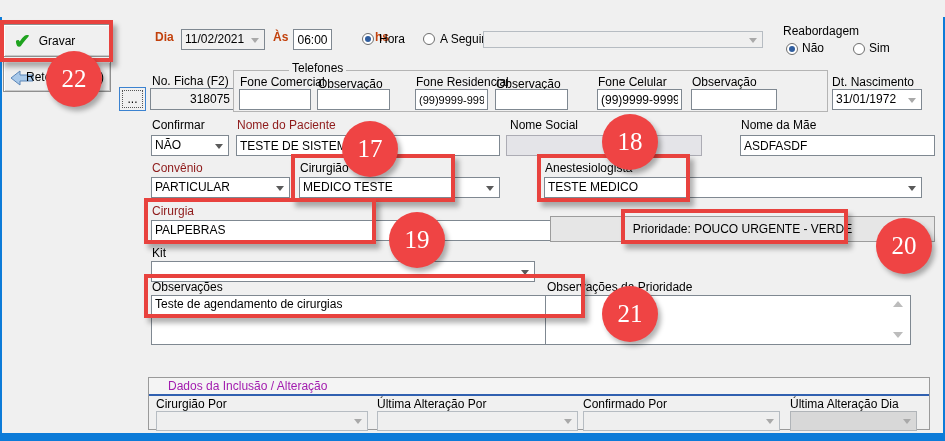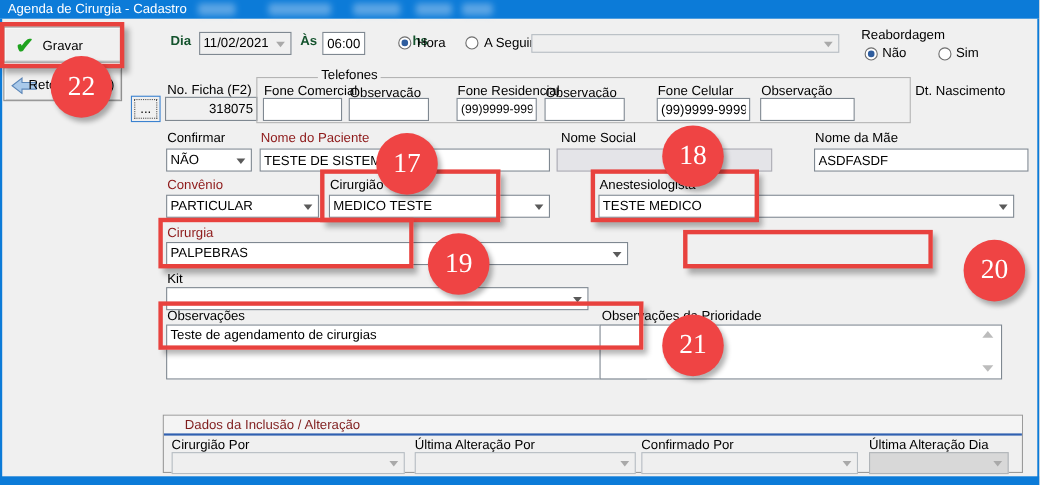--- a/index.html
+++ b/index.html
@@ -9,22 +9,22 @@
     overflow:hidden;
   }
   
   .titlebar{position:absolute;left:0;top:0;width:945px;height:17px;background:#0c7bd8;}
   .titlebar .ttext{position:absolute;left:7px;top:1px;color:#fff;font-size:12px;white-space:nowrap;}
   .blur-blob{position:absolute;top:3px;height:11px;background:#9cc7ef;opacity:.55;border-radius:3px;filter:blur(3px);}
   .edge{position:absolute;background:#0c7bd8;}
   
   .lbl{position:absolute;white-space:nowrap;line-height:13px;}
   .maroon{color:#8e1a1a;}
-  .bluelbl{color:#14532d;font-weight:bold;}
-  .navylbl{color:#7f1d1d;}
+  .bluelbl{color:#c2410c;font-weight:bold;}
+  .navylbl{color:#a21caf;}
   .inp{position:absolute;background:#fff;border:1px solid #7f8891;box-sizing:border-box;
        font-family:"Liberation Sans",sans-serif;font-size:12px;padding:0 3px;height:21px;color:#000;}
   .combo{position:absolute;background:#fff;border:1px solid #7f8891;box-sizing:border-box;height:21px;}
   .combo .val{position:absolute;left:3px;top:2px;white-space:nowrap;overflow:hidden;max-width:calc(100% - 16px);}
   .arrow{position:absolute;right:5px;top:50%;margin-top:-2px;width:0;height:0;
          border-left:4px solid transparent;border-right:4px solid transparent;border-top:5px solid #5a5a5a;}
   .arrow.dim{border-top-color:#a9a9a9;}
   .disabledfill{background:#efefef;border-color:#b6bcc2;}
   .btn{position:absolute;background:#f0f0f0;border:1px solid #8f8f8f;box-sizing:border-box;
        box-shadow:inset 1px 1px 0 #ffffff, inset -1px -1px 0 #c9c9c9;cursor:default;}
@@ -47,28 +47,20 @@
   .check-icon{position:absolute;left:10px;top:4px;color:#1fa31f;font-size:20px;font-weight:bold;}
   .dots-btn{position:absolute;background:#f0f0f0;border:1px solid #3b82d0;box-sizing:border-box;text-align:center;}
   .dots-inner{position:absolute;left:2px;top:2px;right:2px;bottom:2px;border:1px dotted #555;line-height:16px;}
   .header-bar{position:absolute;left:0;top:0;right:0;height:18px;background:#f4f4f4;border-bottom:2px solid #3060b0;box-sizing:border-box;}
 </style>
 </head>
 <body>
 
 <div id="app">
 
-  <div class="titlebar">
-    <span class="ttext">Agenda de Cirurgia - Cadastro</span>
-    <span class="blur-blob" style="left:180px;width:34px;"></span>
-    <span class="blur-blob" style="left:244px;width:57px;"></span>
-    <span class="blur-blob" style="left:321px;width:43px;"></span>
-    <span class="blur-blob" style="left:378px;width:33px;"></span>
-    <span class="blur-blob" style="left:420px;width:28px;"></span>
-  </div>
   <div class="edge" style="left:0;top:17px;width:2px;height:424px;"></div>
   <div class="edge" style="left:943px;top:17px;width:2px;height:424px;"></div>
   <div class="edge" style="left:0;top:433px;width:945px;height:8px;"></div>
 
   <div class="btn" style="left:3px;top:24px;width:108px;height:33px;">
     <span class="check-icon">✔</span>
     <span class="btxt" style="top:9px;">Gravar</span>
   </div>
   <div class="btn" style="left:3px;top:61px;width:108px;height:31px;">
     <svg style="position:absolute;left:6px;top:8px;" width="24" height="16">
@@ -116,20 +108,24 @@
   <span class="lbl" style="left:416px;top:76px;">Fone Residencial</span>
   <input class="inp" style="left: 415px; top: 89px; width: 73px; font-size: 11px;" value="(99)9999-9999">
   <span class="lbl" style="left:496px;top:78px;">Observação</span>
   <input class="inp" style="left: 495px; top: 89px; width: 73px;" value="">
   <span class="lbl" style="left:598px;top:76px;">Fone Celular</span>
   <input class="inp" style="left: 597px; top: 89px; width: 85px;" value="(99)9999-9999">
   <span class="lbl" style="left:692px;top:76px;">Observação</span>
   <input class="inp" style="left: 691px; top: 89px; width: 86px;" value="">
 
   <span class="lbl" style="left:832px;top:76px;">Dt. Nascimento</span>
+  <div class="combo" style="left:832px;top:89px;width:90px;">
+    <span class="val">31/01/1972</span>
+    <span class="arrow dim"></span>
+  </div>
 
   <span class="lbl" style="left:152px;top:119px;">Confirmar</span>
   <div class="combo" style="left:151px;top:135px;width:78px;">
     <span class="val">NÃO</span>
     <span class="arrow"></span>
   </div>
   <span class="lbl maroon" style="left:237px;top:119px;">Nome do Paciente</span>
   <input class="inp" style="left: 236px; top: 135px; width: 264px;" value="TESTE DE SISTEMA">
   <span class="lbl" style="left:510px;top:119px;">Nome Social</span>
   <input class="inp" style="left: 506px; top: 135px; width: 196px; background: rgb(228, 228, 232); border-color: rgb(172, 172, 180);" value="">
@@ -150,20 +146,23 @@
   <div class="combo" style="left:544px;top:177px;width:378px;">
     <span class="val">TESTE MEDICO</span>
     <span class="arrow"></span>
   </div>
 
   <span class="lbl maroon" style="left:152px;top:205px;">Cirurgia</span>
   <div class="combo" style="left:151px;top:220px;width:420px;">
     <span class="val">PALPEBRAS</span>
     <span class="arrow"></span>
   </div>
+  <div style="position:absolute;left:550px;top:216px;width:385px;height:26px;background:#e6e6e6;border:1px solid #9c9c9c;box-sizing:border-box;">
+    <span style="position:absolute;width:100%;top:5px;text-align:center;">Prioridade: POUCO URGENTE - VERDE</span>
+  </div>
 
   <span class="lbl" style="left:152px;top:247px;">Kit</span>
   <div class="combo" style="left:151px;top:261px;width:384px;">
     <span class="val"></span>
     <span class="arrow"></span>
   </div>
 
   <span class="lbl" style="left:152px;top:281px;">Observações</span>
   <textarea class="ta" style="left: 151px; top: 295px; width: 437px; height: 50px;">Teste de agendamento de cirurgias</textarea>
 

